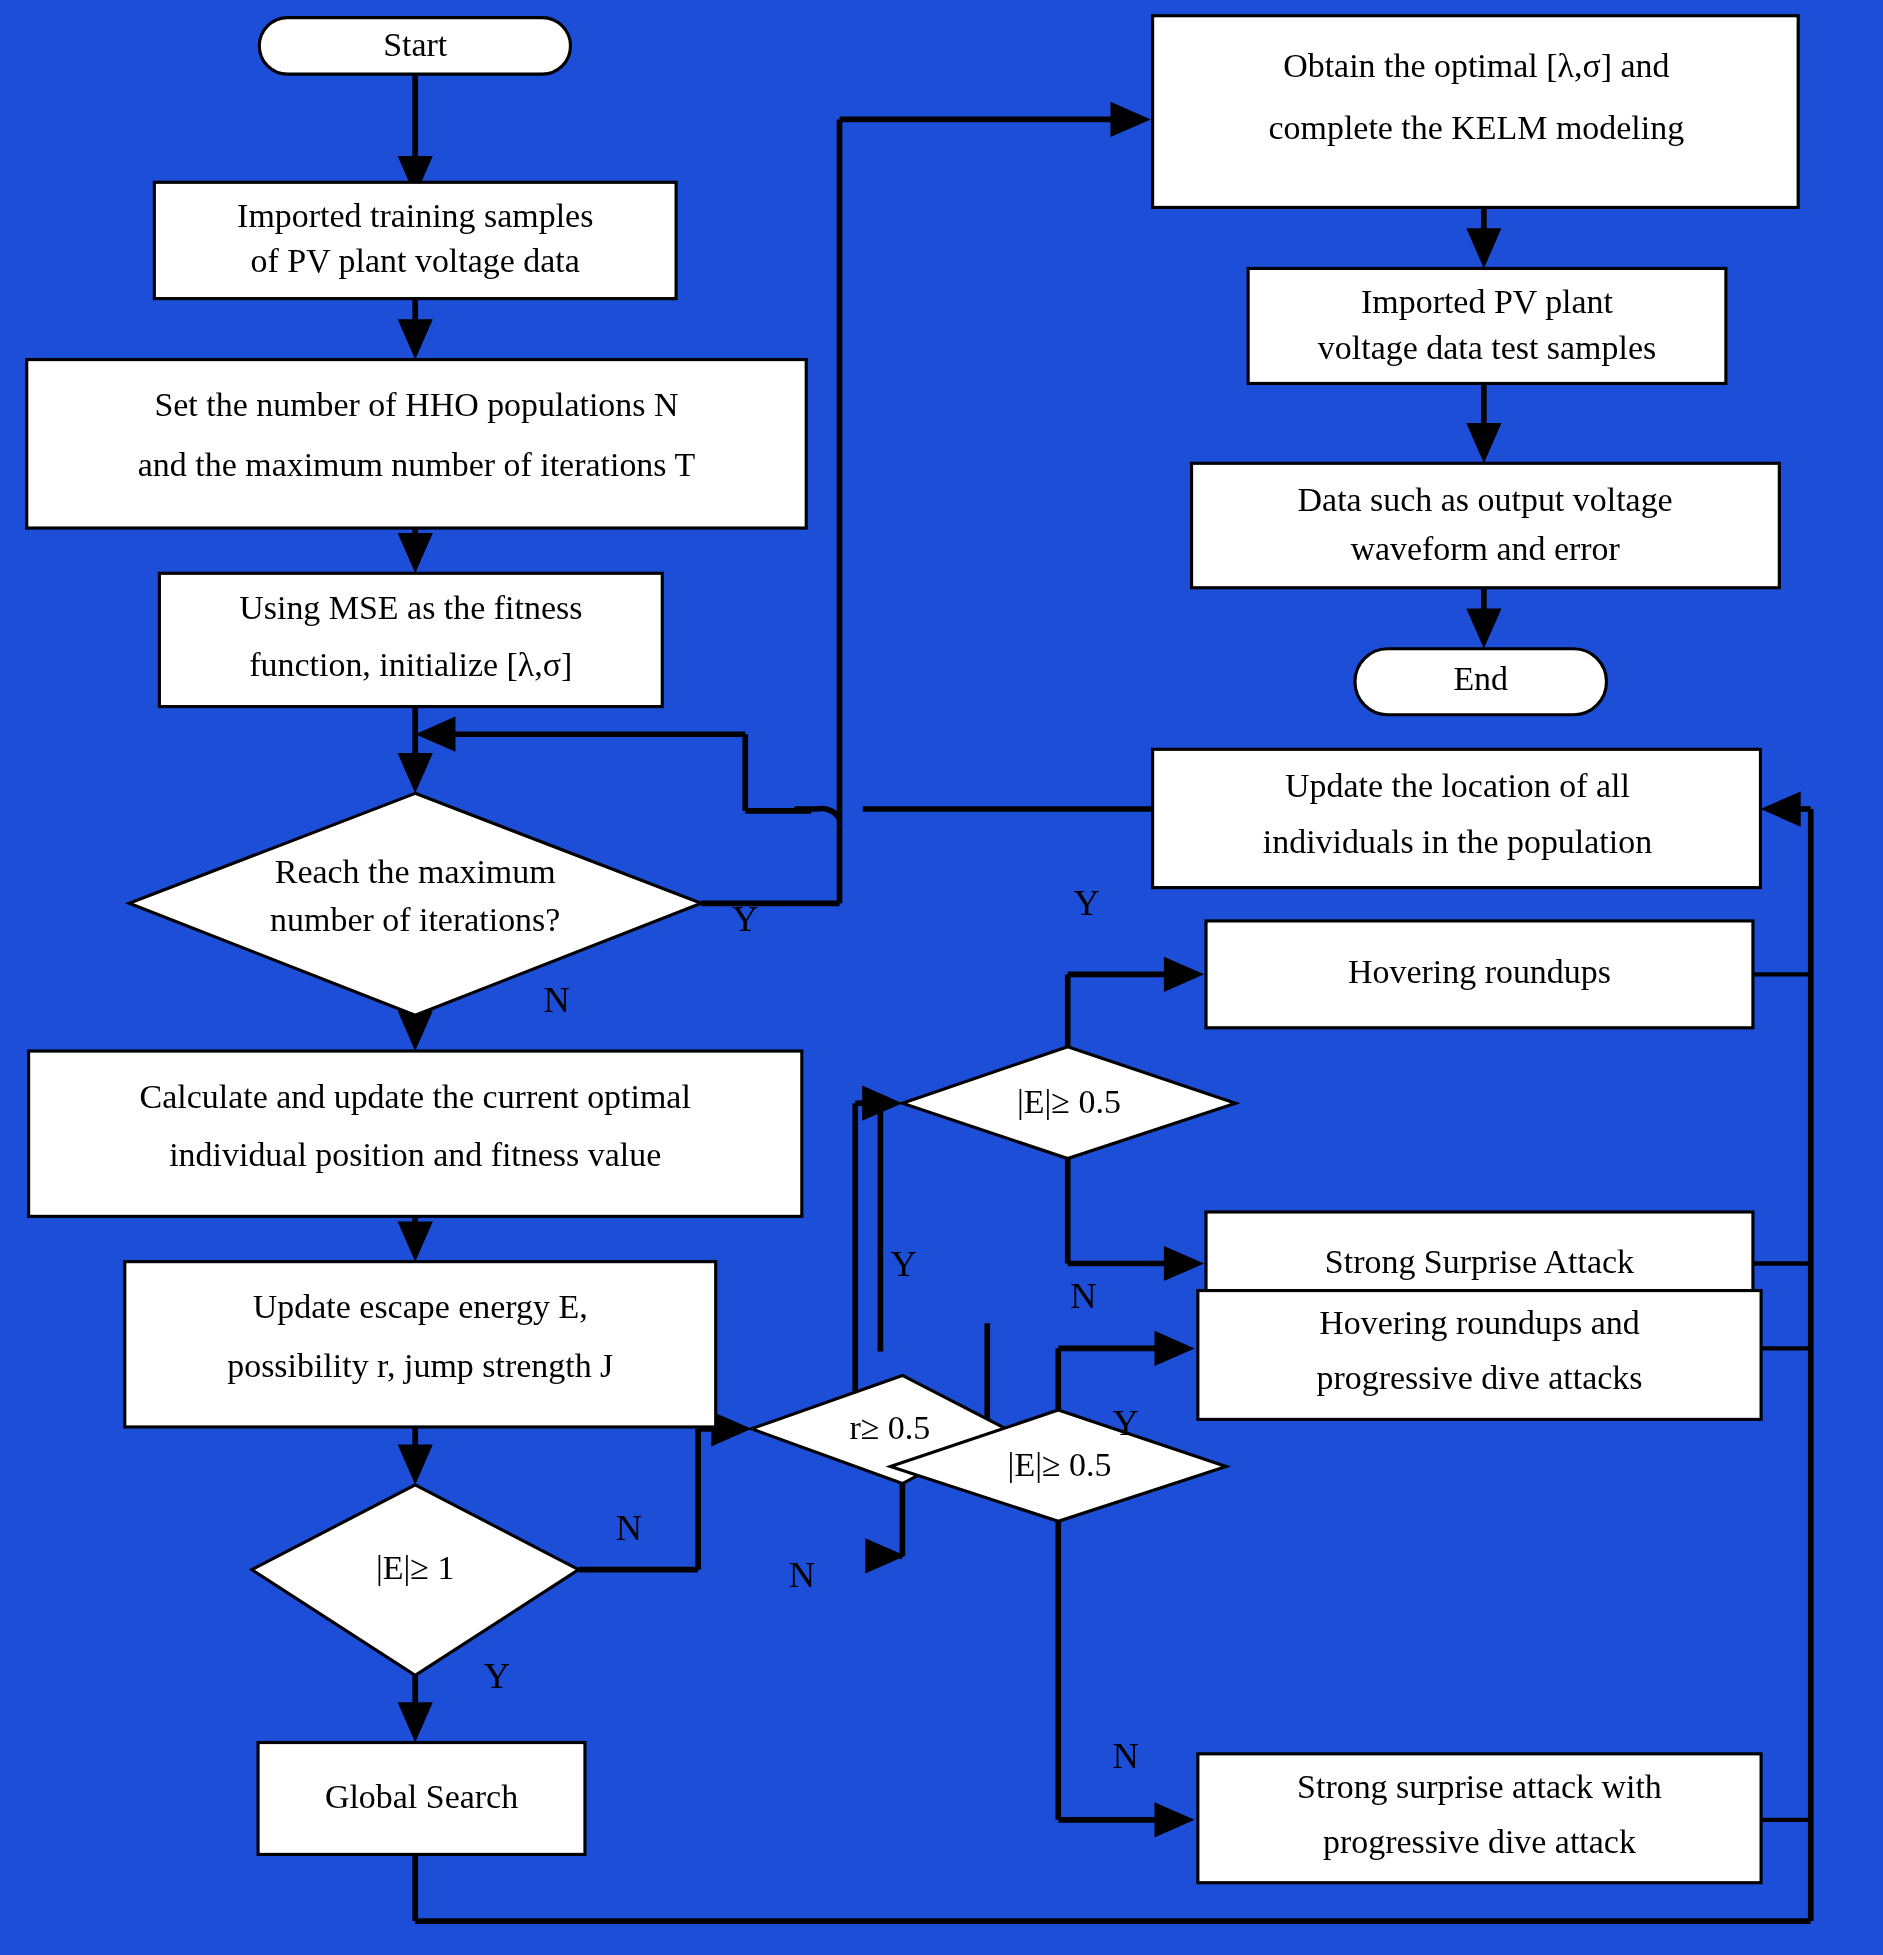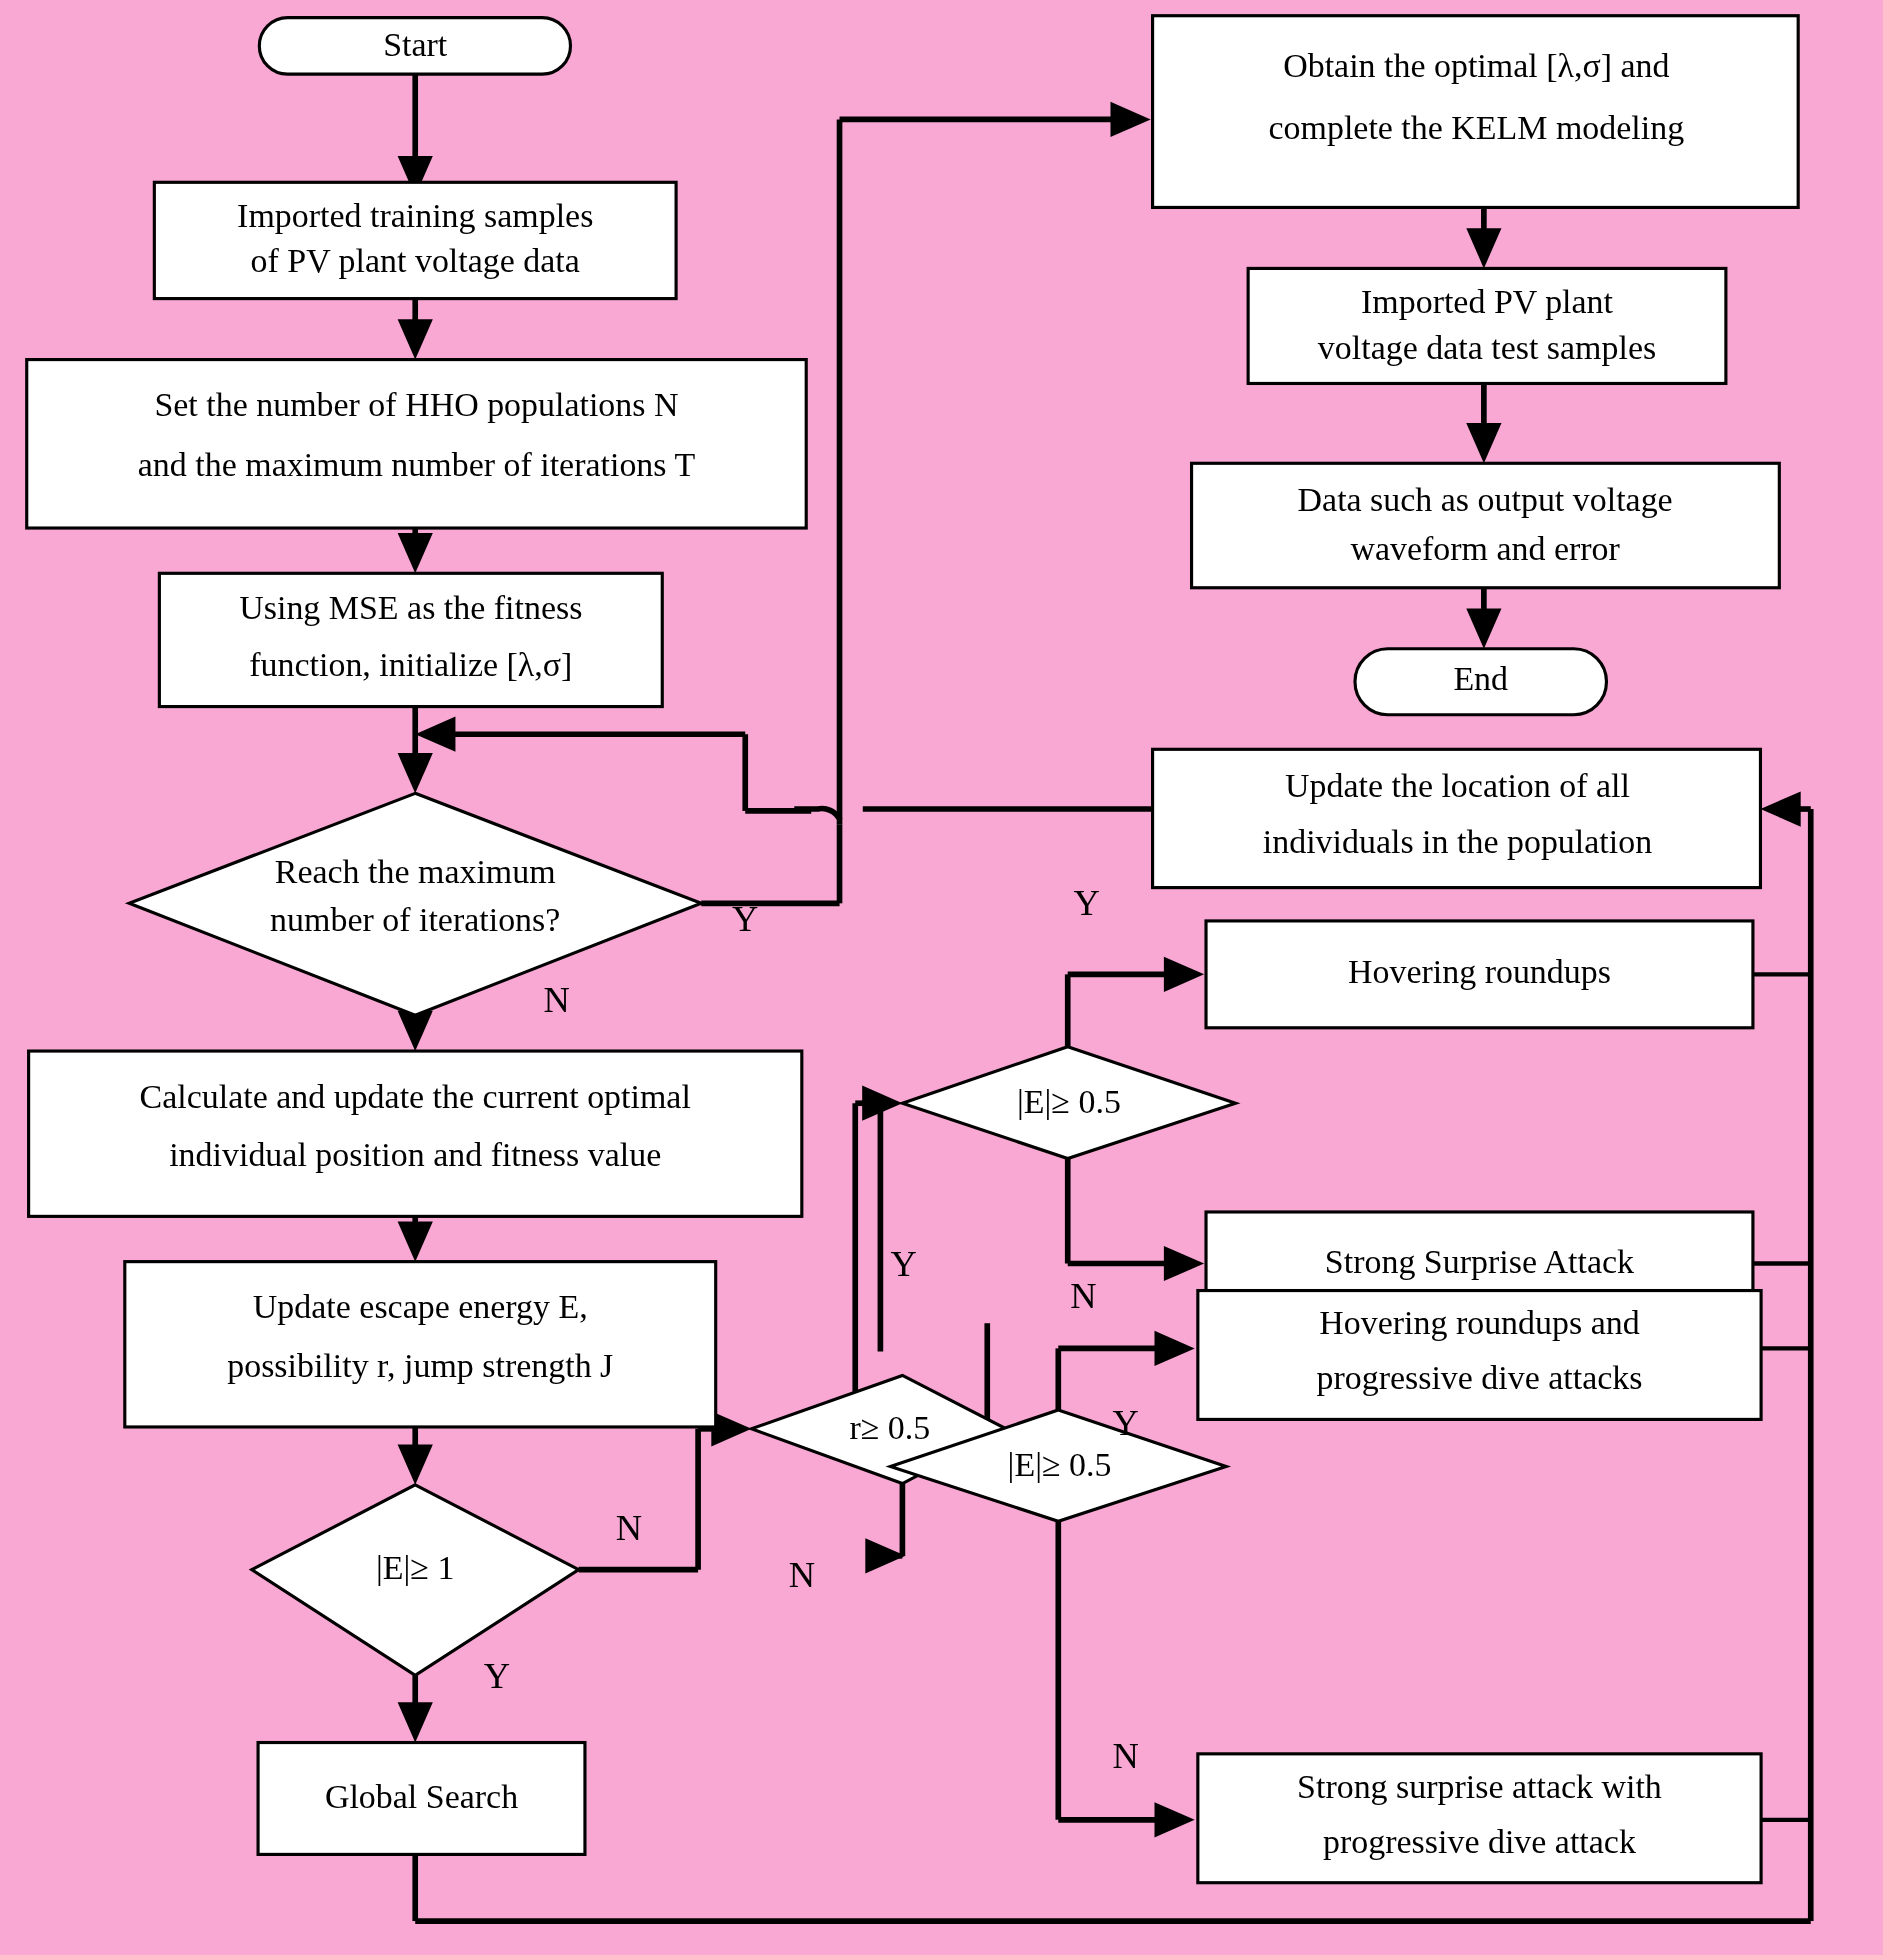--- a/index.html
+++ b/index.html
@@ -4,21 +4,21 @@
 <style>
   html, body {
     margin: 0;
     padding: 0;
     background: #ffffff;
   }
   #page {
     position: relative;
     width: 1884px;
     height: 1955px;
-    background: #f9a8d4;
+    background: #1d4ed8;
     overflow: hidden;
   }
   svg.flow {
     display: block;
     width: 1884px;
     height: 1955px;
   }
   .node-box {
     fill: #ffffff;
     stroke: #000000;

